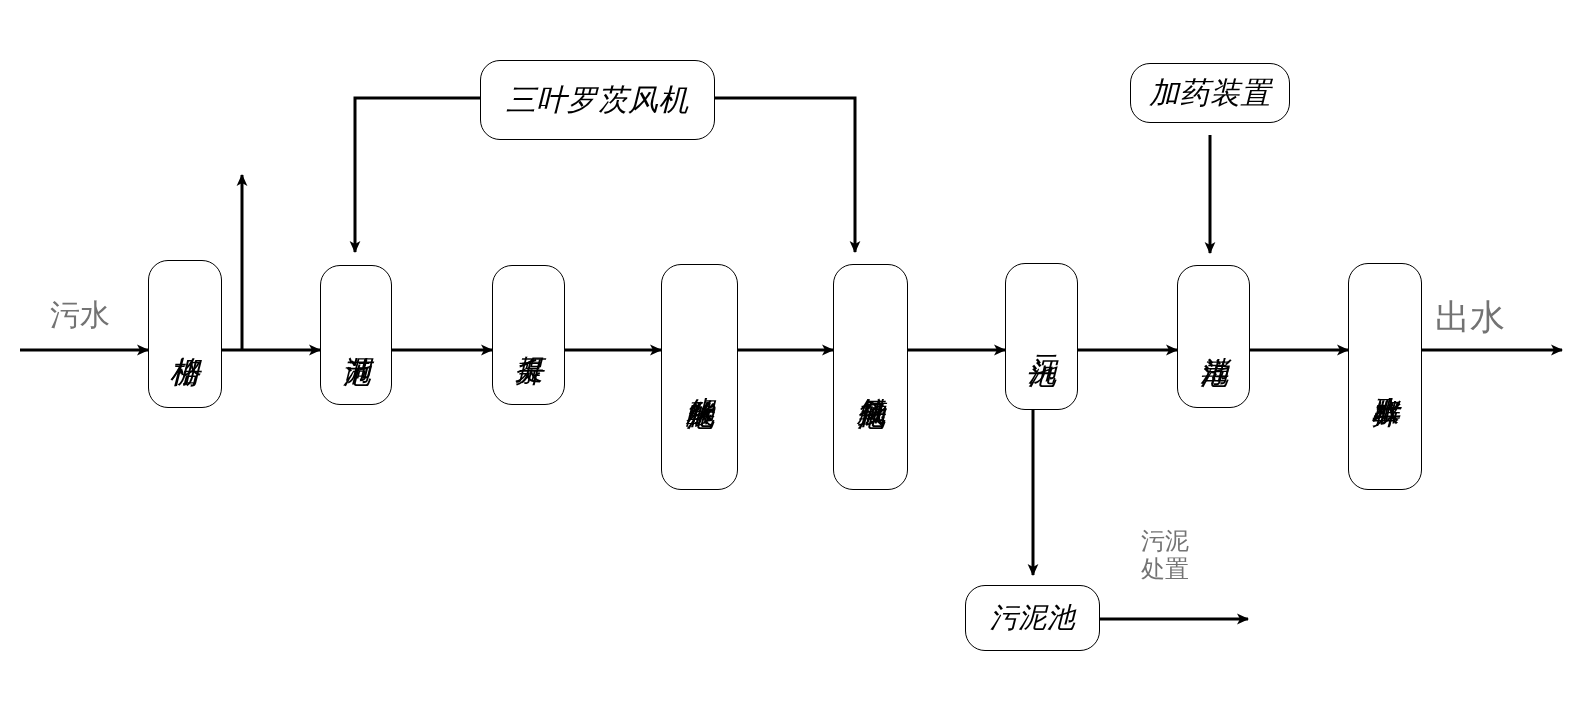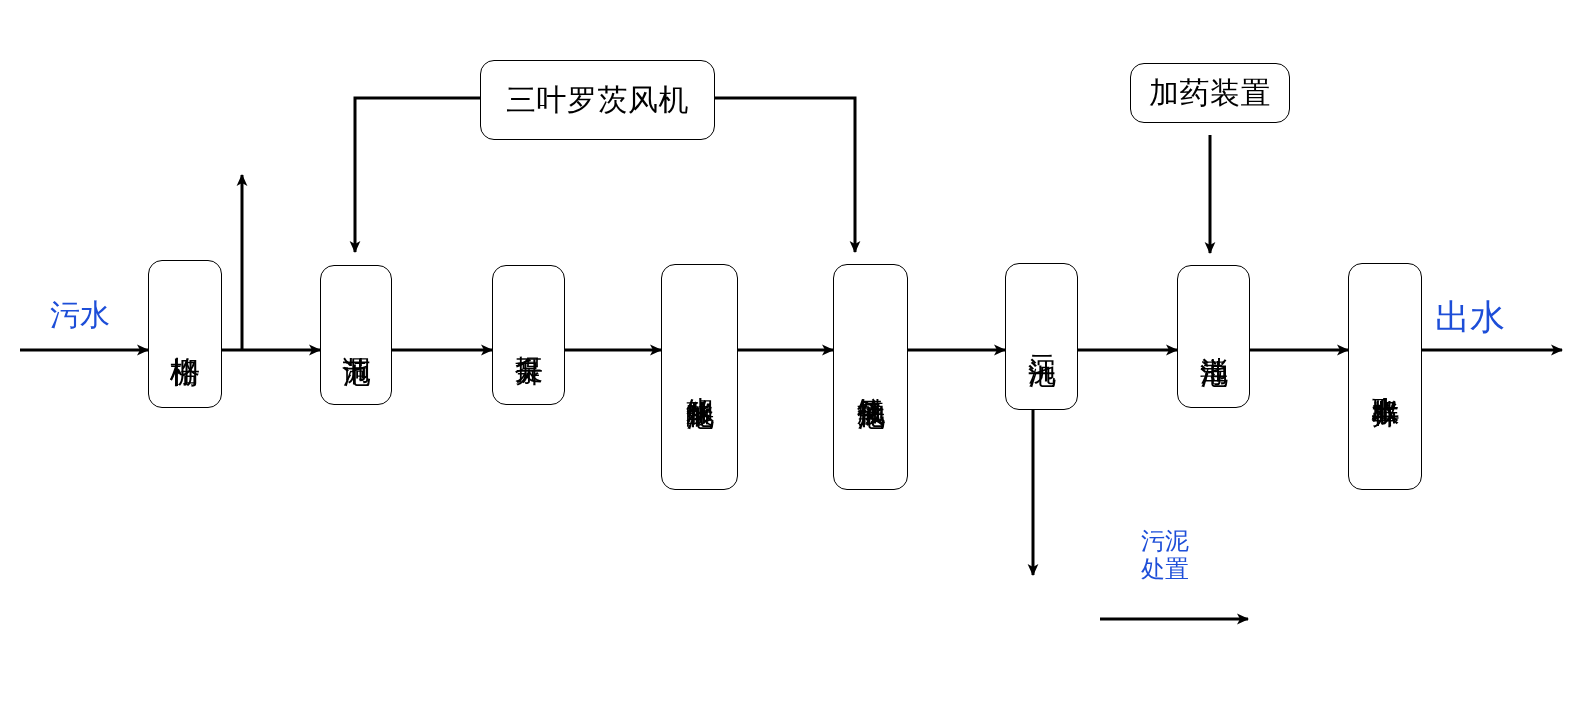--- a/index.html
+++ b/index.html
@@ -22,44 +22,45 @@
     left: 0;
     top: 0;
     width: 1585px;
     height: 721px;
     pointer-events: none;
   }
   .node {
     position: absolute;
     box-sizing: border-box;
     border: 1.6px solid #000000;
-    border-radius: 14px;
+    border-radius: 20px;
     background: #ffffff;
     display: flex;
     align-items: center;
     justify-content: center;
     text-align: center;
     color: #000000;
     z-index: 2;
+    font-style: italic;
   }
   .node .lbl {
     display: block;
     line-height: 1.06;
     letter-spacing: 0.5px;
   }
   
   .vert .lbl {
     writing-mode: vertical-rl;
     text-orientation: upright;
     line-height: 1.0;
     letter-spacing: 1px;
   }
   .free-label {
     position: absolute;
-    color: #1d4ed8;
+    color: #737373;
     white-space: pre;
     text-align: center;
     line-height: 1.15;
     z-index: 3;
   }
 </style>
 </head>
 <body>
 
 <div id="canvas">
@@ -137,20 +138,23 @@
   </div>
 
   <div class="node" style="left:480px; top:60px; width:235px; height:80px; font-size:30px;">
     <span class="lbl">三叶罗茨风机</span>
   </div>
 
   <div class="node" style="left:1130px; top:63px; width:160px; height:60px; font-size:30px;">
     <span class="lbl">加药装置</span>
   </div>
 
+  <div class="node" style="left:965px; top:585px; width:135px; height:66px; font-size:28px;">
+    <span class="lbl">污泥池</span>
+  </div>
 
   <div class="free-label" style="left:30px; top:298px; width:100px; font-size:30px;">污水</div>
 
   <div class="free-label" style="left:1420px; top:298px; width:100px; font-size:35px;">出水</div>
 
   <div class="free-label" style="left:1110px; top:528px; width:110px; font-size:24px;">污泥
 处置</div>
 
 </div>
 

